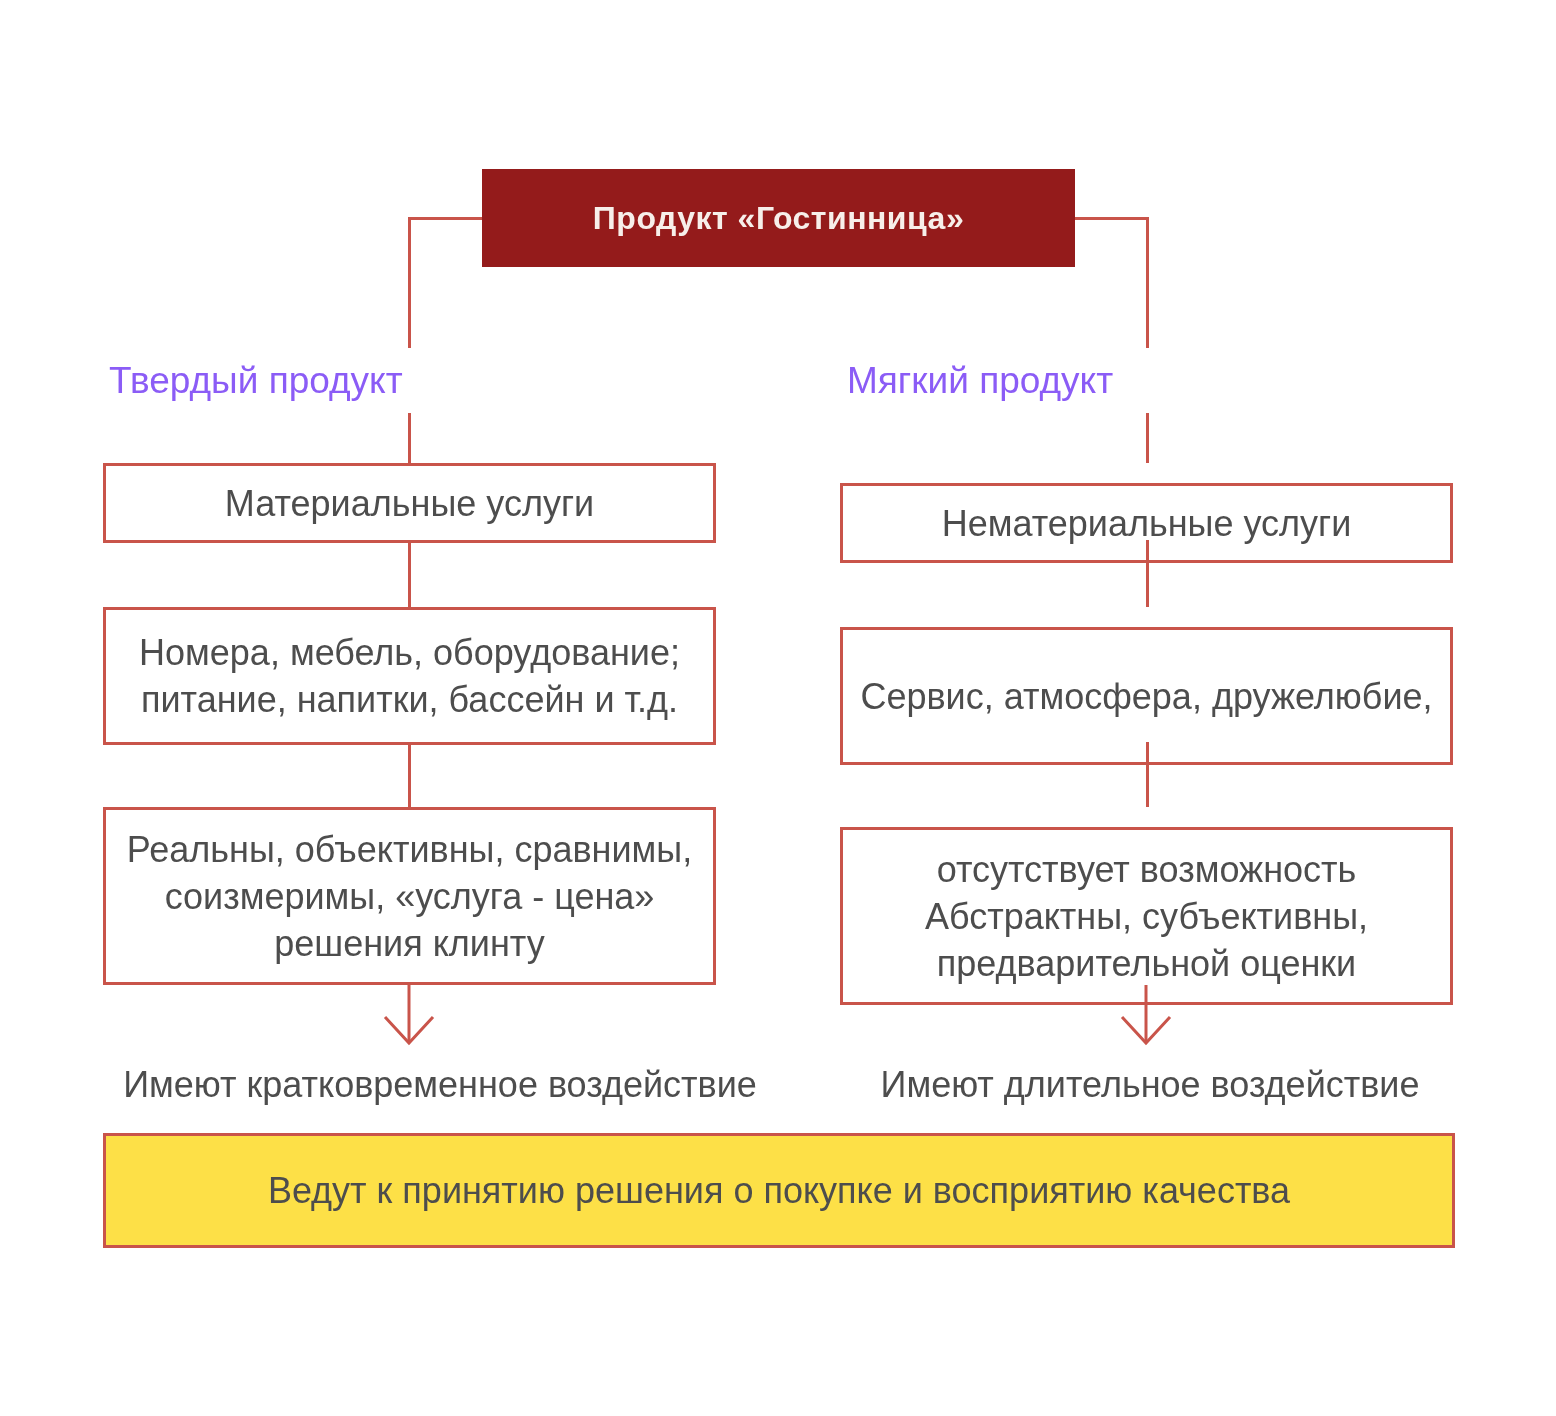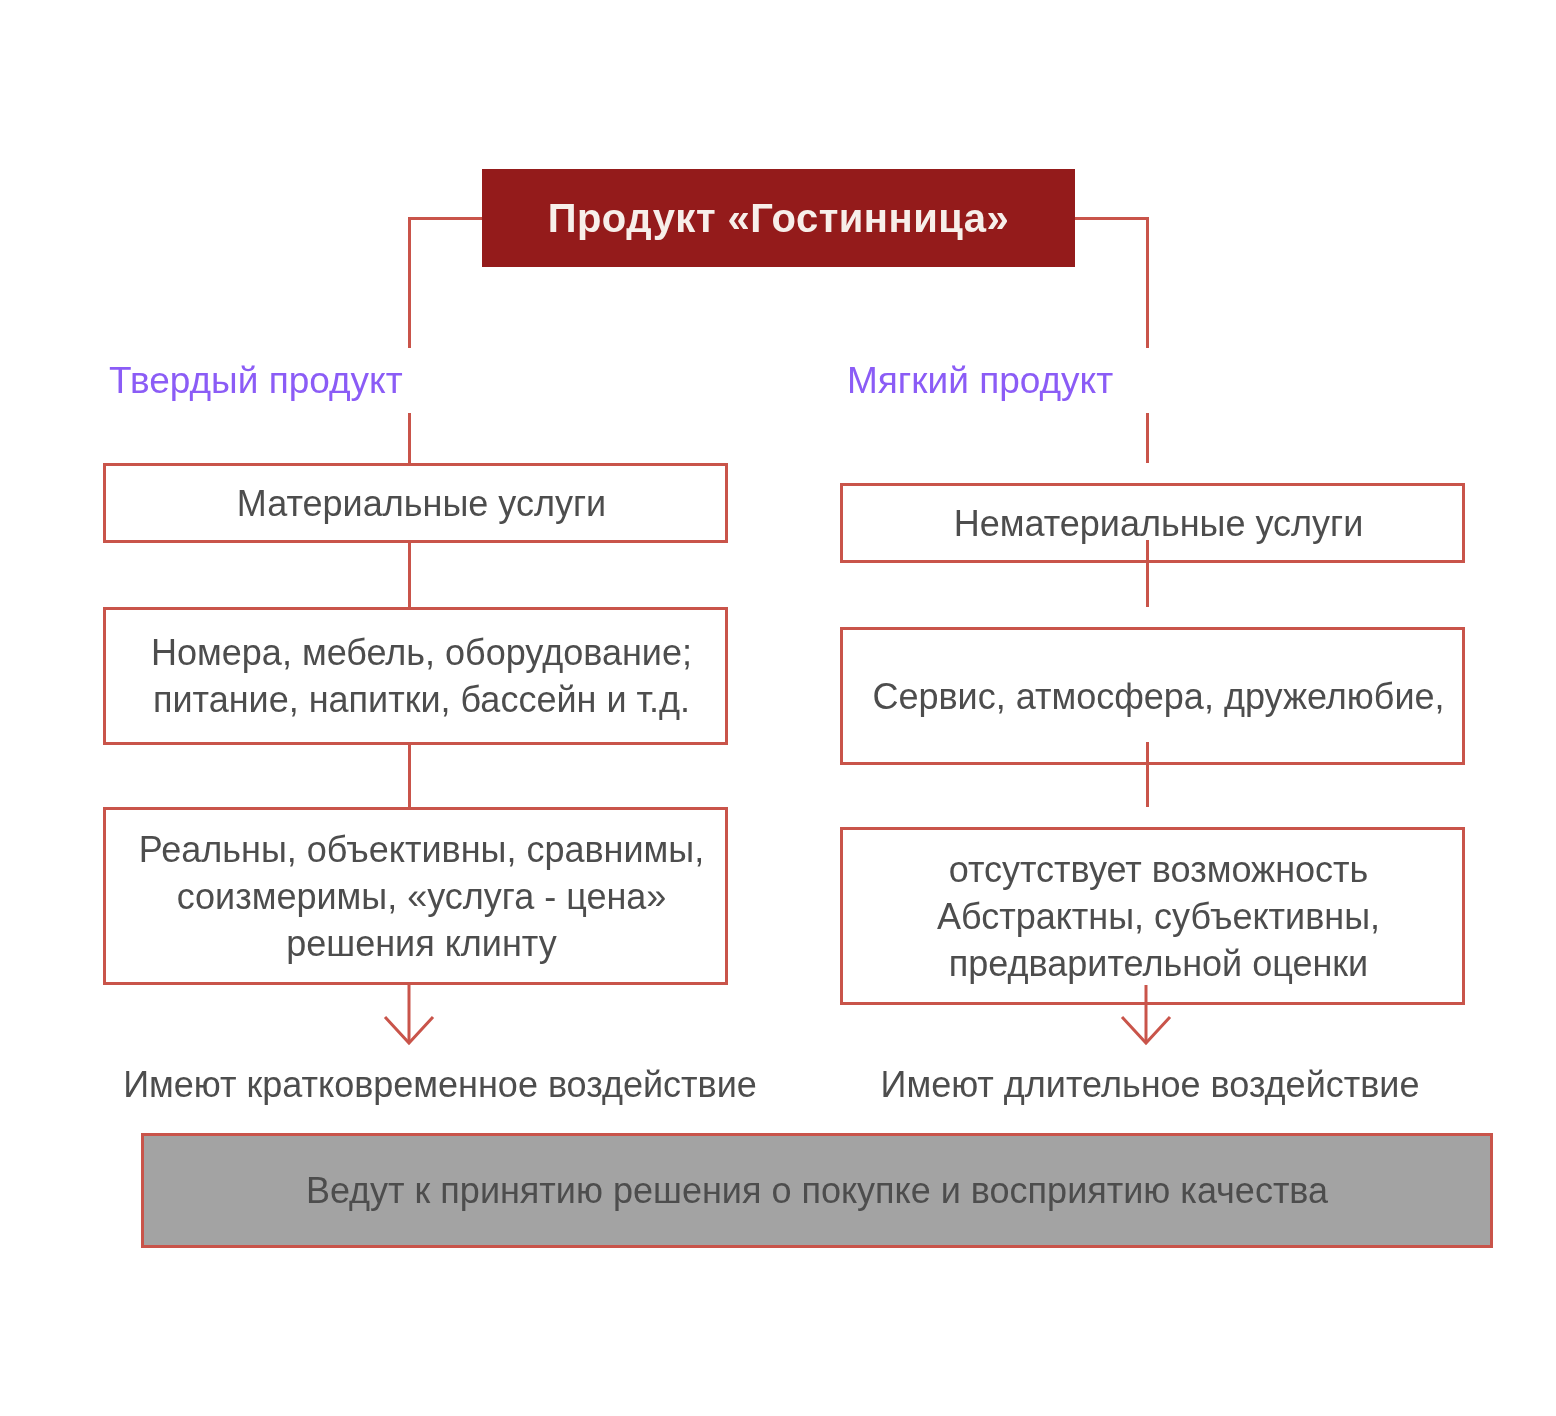--- a/index.html
+++ b/index.html
@@ -15,21 +15,21 @@
     background: #ffffff;
     overflow: hidden;
   }
   .title-box {
     position: absolute;
     left: 482px; top: 169px;
     width: 593px; height: 98px;
     background: #941B1B;
     display: flex; align-items: center; justify-content: center;
     color: #F7EFEA;
-    font-size: 40px;
+    font-size: 32px;
     font-weight: bold;
     letter-spacing: 0.5px;
   }
   .hline {
     position: absolute;
     height: 3px;
     background: #C9544A;
   }
   .vline {
     position: absolute;
@@ -51,21 +51,20 @@
     position: absolute;
     width: 607px;
     background: #ffffff;
     border: 3px solid #C9544A;
     display: flex; flex-direction: column;
     align-items: center; justify-content: center;
     color: #4D4D4D;
     font-size: 36px;
     line-height: 47px;
     text-align: center;
-    padding-left: 12px;
   }
   .dbox.colL { left: 103px; }
   .dbox.colR { left: 840px; margin-top: 20px; }
   .row1 { top: 463px; height: 74px; }
   .row2 { top: 607px; height: 132px; justify-content: center; }
   .row3 { top: 807px; height: 172px; }
   .arrow-svg {
     position: absolute;
     top: 985px;
   }
@@ -79,27 +78,26 @@
     color: #4D4D4D;
     font-size: 36px;
     text-align: center;
   }
   .caption.left  { left: 60px;  width: 760px; }
   .caption.right { left: 790px; width: 720px; }
   .footer-box {
     position: absolute;
     left: 103px; top: 1133px;
     width: 1346px; height: 109px;
-    background: #a3a3a3;
+    background: #fde047;
     border: 3px solid #C9544A;
     display: flex; align-items: center; justify-content: center;
     color: #4D4D4D;
     font-size: 36px;
     text-align: center;
-    margin-left: 38px;
   }
 </style>
 </head>
 <body>
 
 <div class="canvas">
 
   <div class="title-box">
     <span>Продукт «Гостинница»</span>
   </div>

